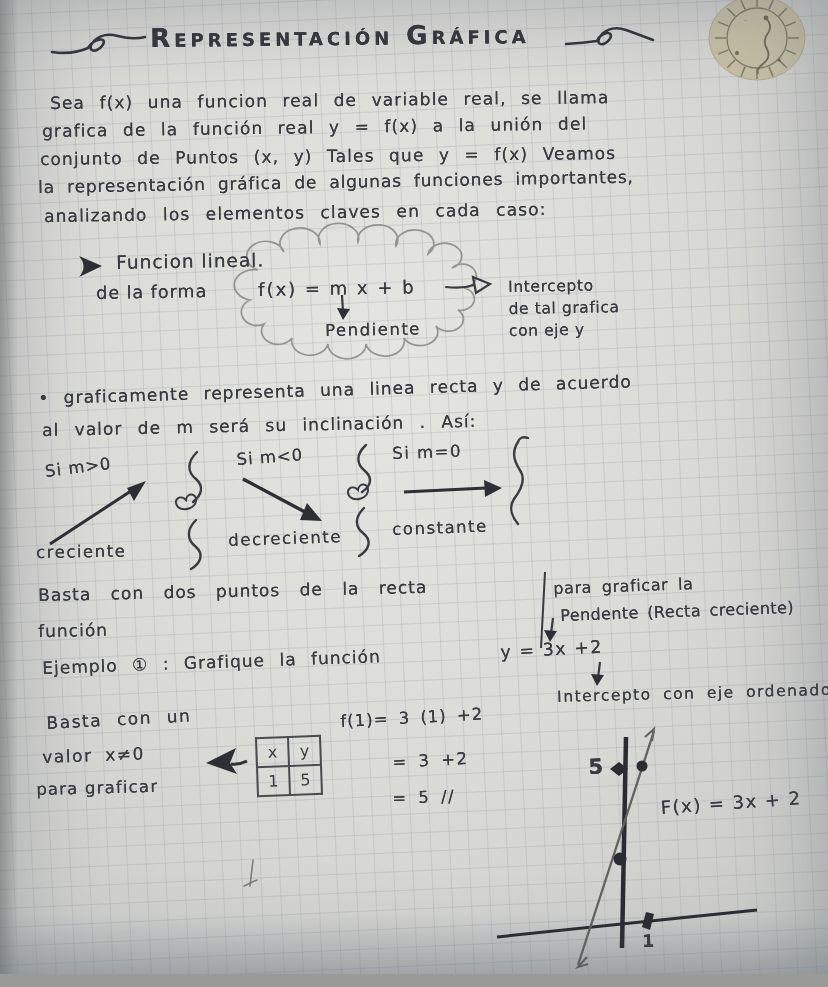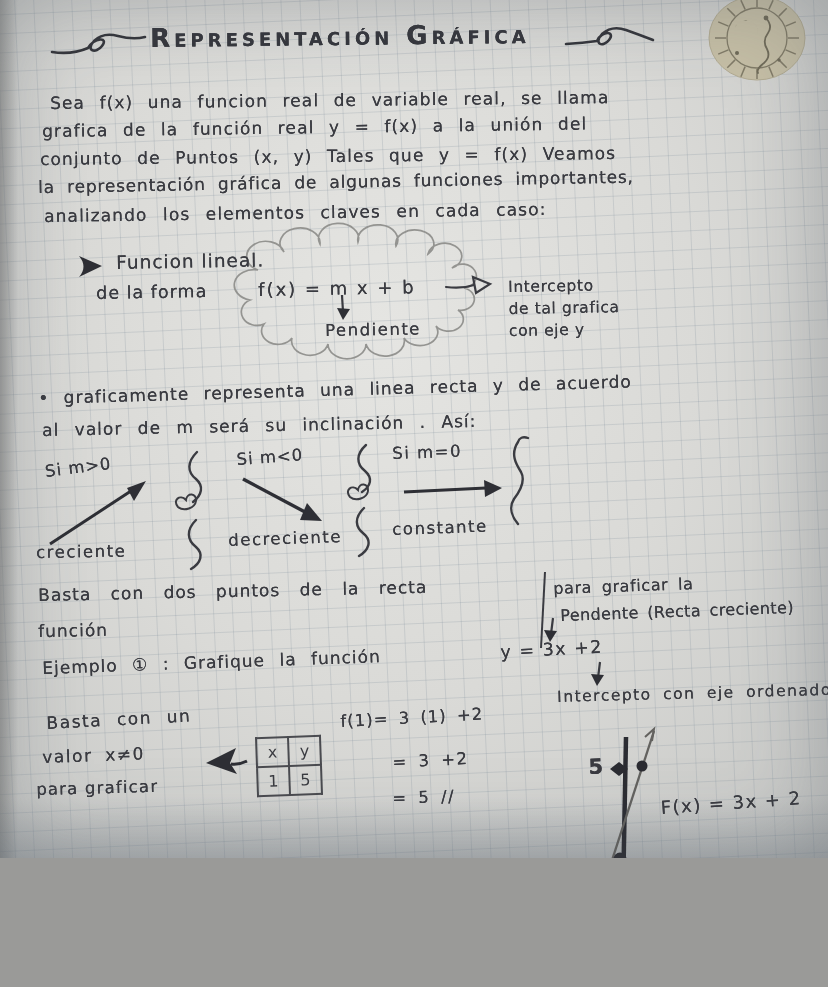--- a/index.html
+++ b/index.html
@@ -1,17 +1,17 @@
 <!DOCTYPE html>
 <html><head>
 <meta charset="utf-8">
 <style>
   html,body{margin:0;padding:0;background:#9a9a98;}
   .page{
-    position:relative; width:828px; height:858px; overflow:hidden;
+    position:relative; width:828px; height:974px; overflow:hidden;
     background: radial-gradient(ellipse at 46% 38%, #e5e5e2 0%, #dadad7 50%, #c6c7c5 100%);
     font-family:"DejaVu Sans", sans-serif;
   }
   .grid{
     position:absolute; inset:-80px;
     background-image:
       linear-gradient(to right, rgba(135,148,160,0.25) 1px, transparent 1px),
       linear-gradient(to bottom, rgba(135,148,160,0.25) 1px, transparent 1px);
     background-size:19px 19px;
     transform:rotate(-2.6deg);

